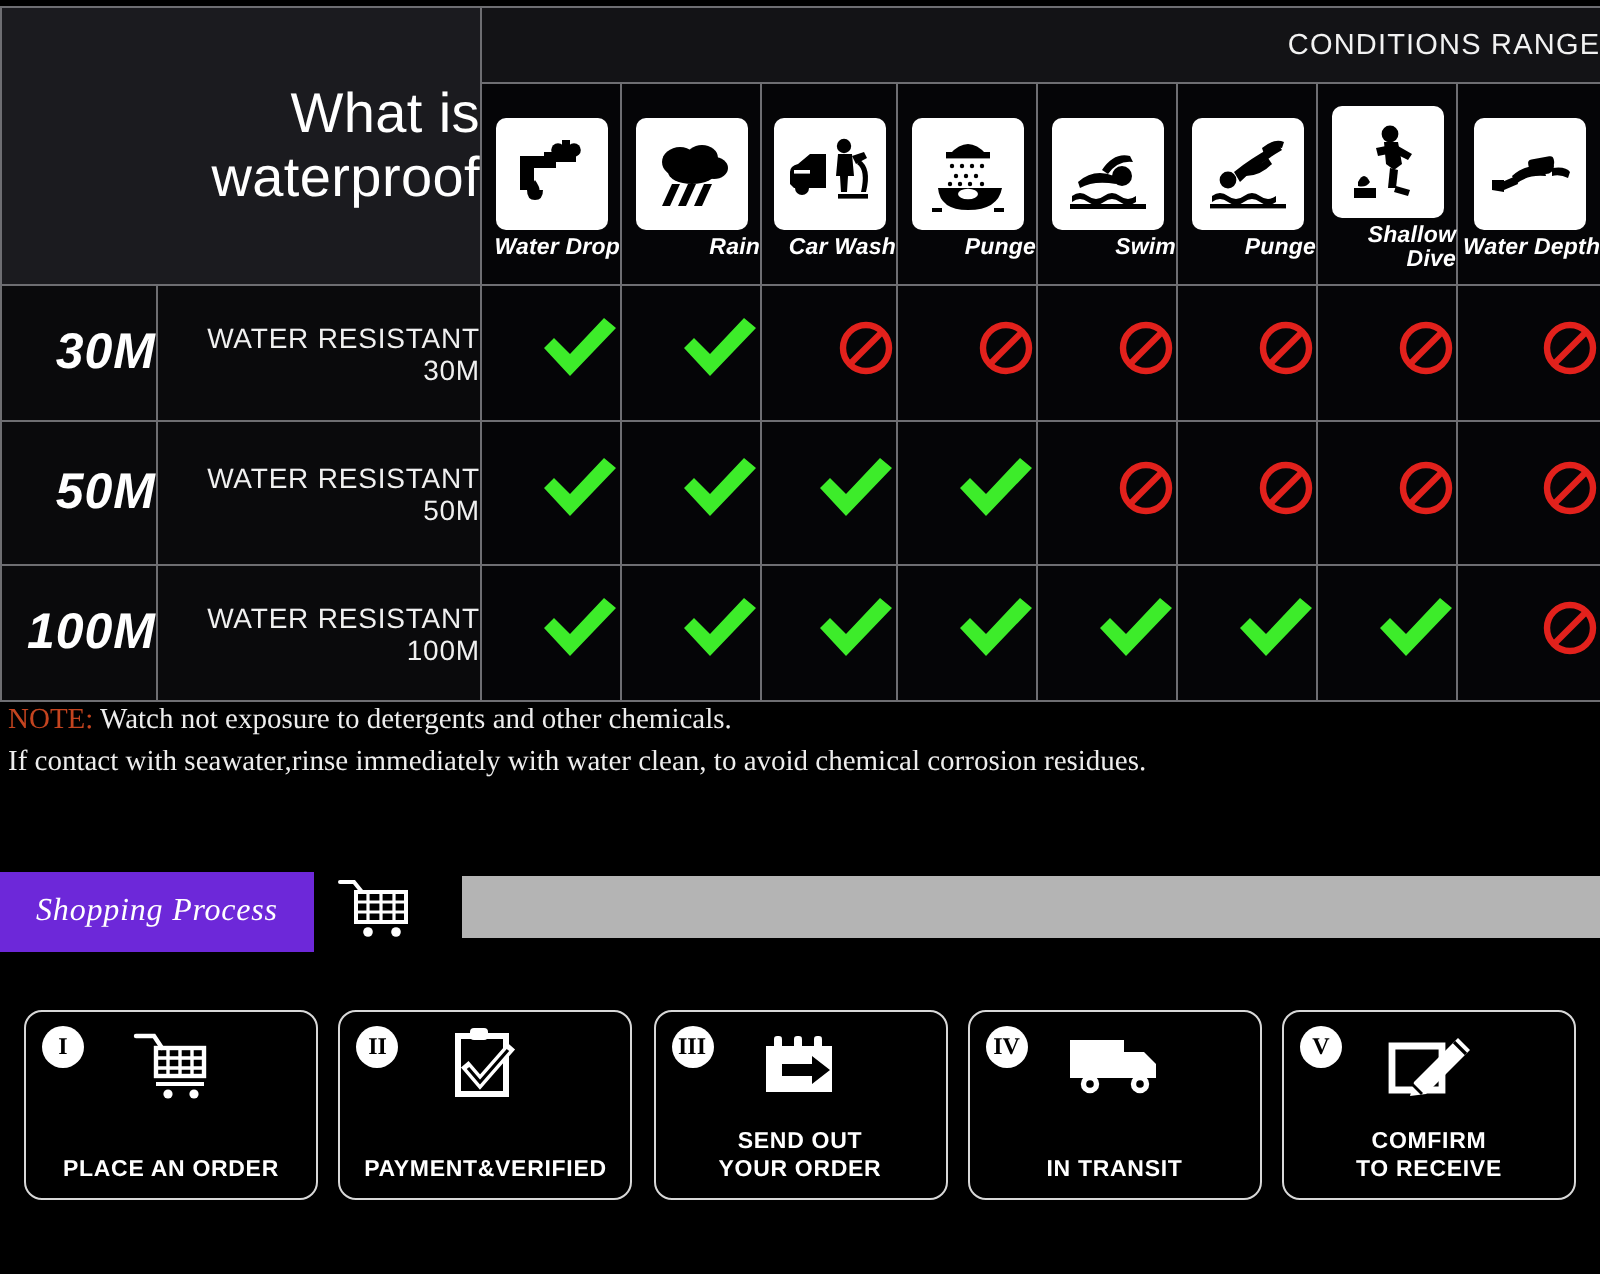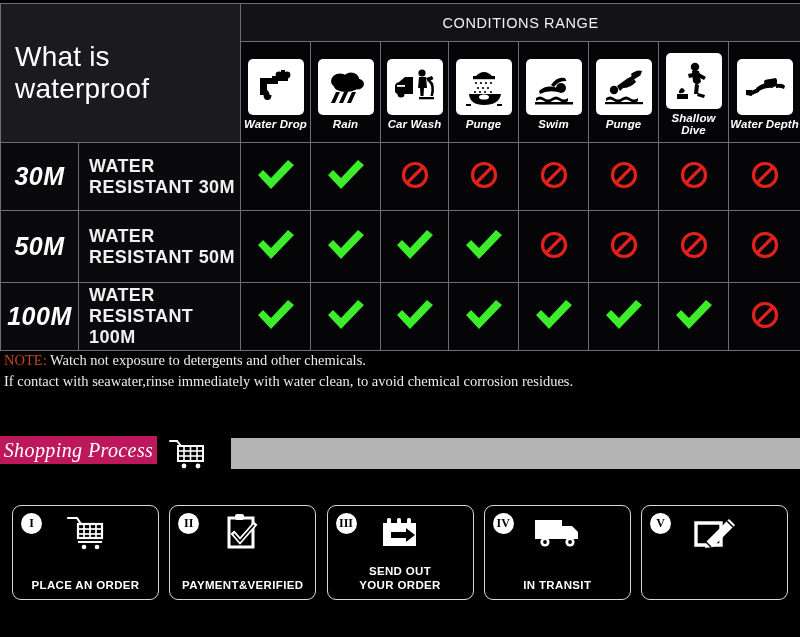--- a/index.html
+++ b/index.html
@@ -24,20 +24,21 @@
     top: 3px;
     width: 800px;
     border-collapse: collapse;
     table-layout: fixed;
   }
   .wp-table td, .wp-table th {
     border: 1px solid #6e6e72;
     padding: 0;
     background: #050507;
     vertical-align: middle;
+    text-align: right;
   }
 
   
   .title-cell {
     background: #1b1b1f !important;
     color: #ffffff;
     font-size: 28px;
     font-weight: 400;
     text-align: left;
     padding-left: 14px !important;
@@ -89,22 +90,22 @@
     font-weight: 700;
     color: #ffffff;
     font-size: 25px;
     letter-spacing: .5px;
   }
   .desc-cell {
     background: #0a0a0c !important;
     text-align: left;
     padding-left: 10px !important;
     color: #f0f0f0;
-    font-size: 18px;
-    font-weight: 700;
+    font-size: 14px;
+    font-weight: 400;
     letter-spacing: .4px;
   }
   .mark-cell {
     background: #050507 !important;
     text-align: center;
   }
   .mark-cell .glyph { display:inline-block; line-height:0; }
 
   
   .note-block {
@@ -125,26 +126,26 @@
     left: 0;
     top: 436px;
     width: 800px;
     height: 36px;
   }
   .sp-tag {
     position: absolute;
     left: 0;
     top: 0;
     width: 157px;
-    height: 28px;
-    background: #be185d;
+    height: 40px;
+    background: #6d28d9;
     color: #ffffff;
     font-family: "Liberation Serif", serif;
     font-style: italic;
-    font-size: 20px;
+    font-size: 16px;
     display: flex;
     align-items: center;
     justify-content: center;
     letter-spacing: .4px;
   }
   .sp-cart {
     position: absolute;
     left: 166px;
     top: 1px;
     width: 44px;
@@ -568,16 +569,18 @@
     <div class="step-box">
       <div class="step-num">V</div>
       <div class="step-icon">
         <svg width="48" height="38" viewBox="0 0 48 38">
           <path d="M5 9 L30 9 L30 31 L5 31 Z" fill="none" stroke="#fff" stroke-width="3.4"></path>
           <path d="M16 27 L38 5 L44 11 L22 33 L14 34 Z" fill="#fff"></path>
           <path d="M36 7 L42 13" stroke="#000" stroke-width="1.6"></path>
           <path d="M15 28 L20 33" stroke="#000" stroke-width="1.4"></path>
         </svg>
       </div>
+      <div class="step-label">COMFIRM
+TO RECEIVE</div>
     </div>
 
   </div>
 </div>
 
 </body></html>

